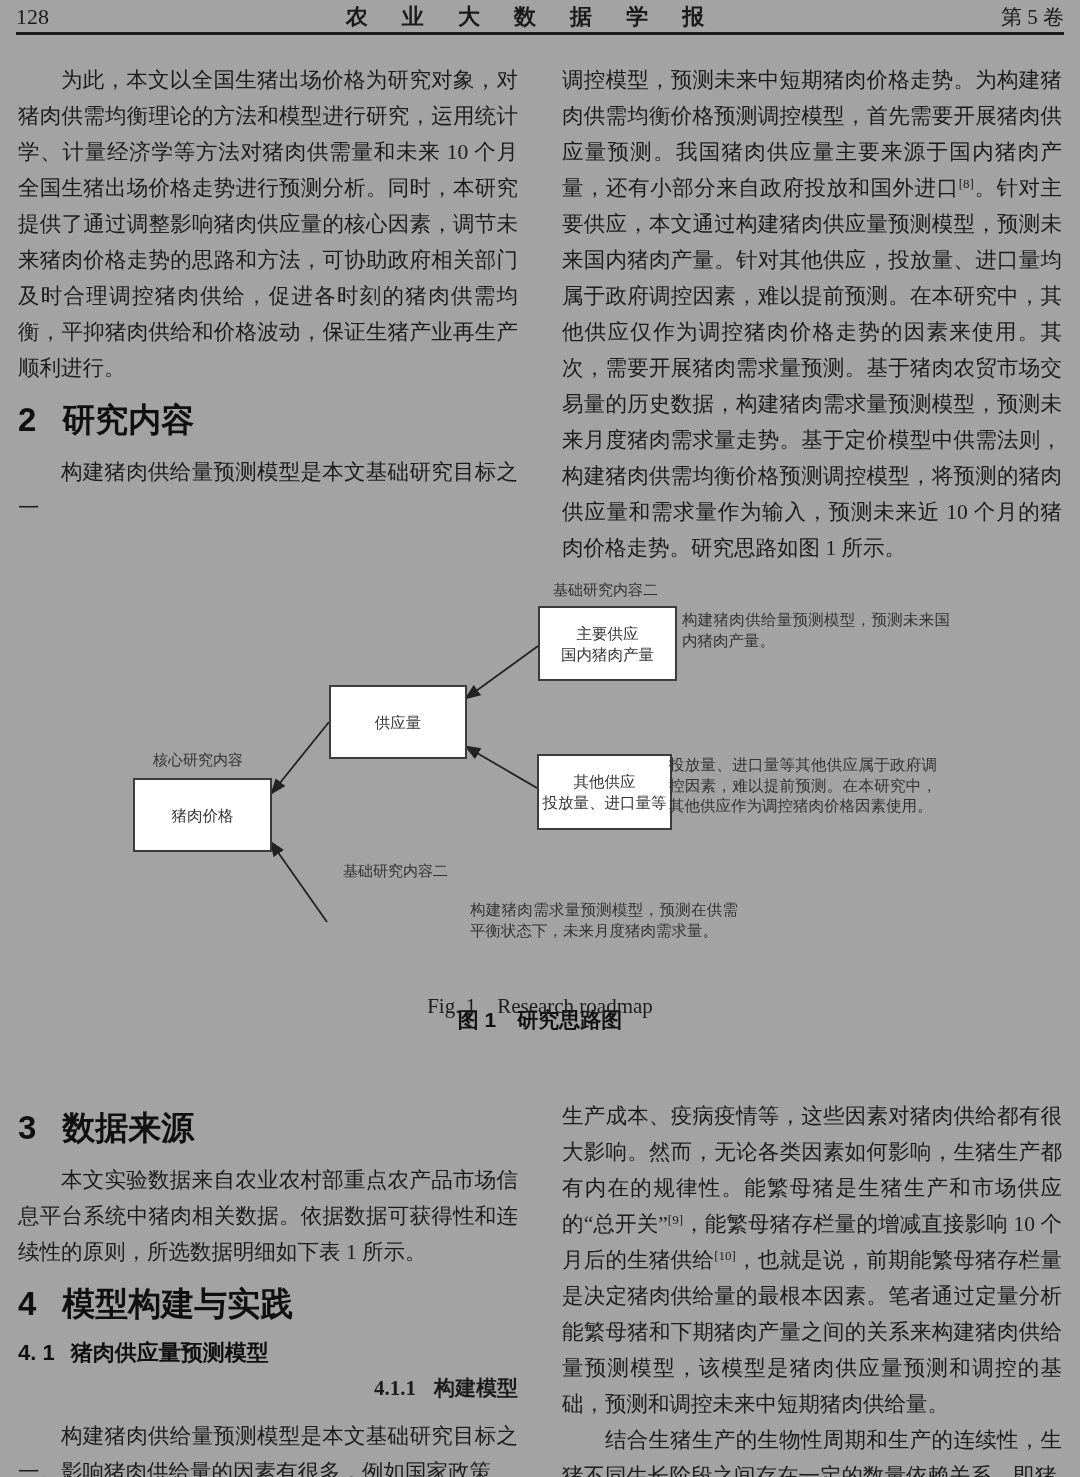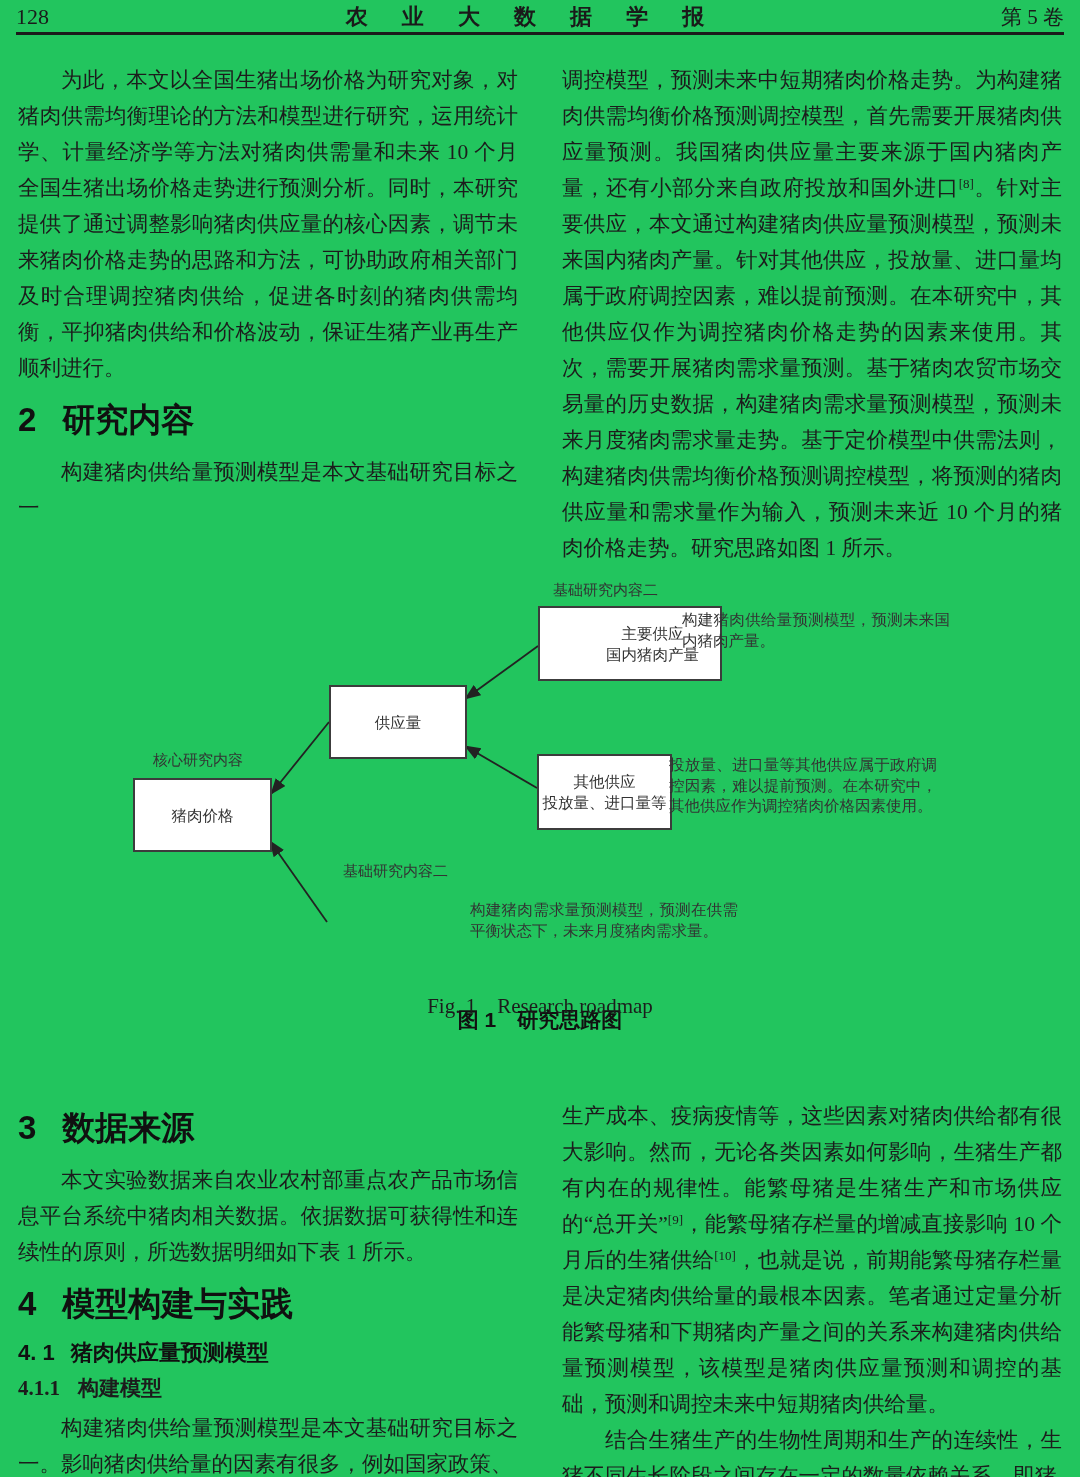--- a/index.html
+++ b/index.html
@@ -1,18 +1,18 @@
 <!DOCTYPE html>
 <html><head>
 <meta charset="utf-8">
 <style>
   html,body{margin:0;padding:0;background:#e8e8e8;}
   .page{
     position:relative;width:1080px;height:1477px;margin:0 auto;
-    background:#22c55e;overflow:hidden;
+    background:#a3a3a3;overflow:hidden;
     font-family:"Liberation Serif",serif;color:#1c1c1c;
   }
   
   .header{position:absolute;left:16px;right:16px;top:3px;height:27px;
     display:flex;justify-content:space-between;align-items:center;}
   .page-num{font-size:22px;color:#1a1a1a;}
   .journal-title{font-family:"Liberation Sans",sans-serif;font-weight:bold;
     font-size:22px;letter-spacing:14px;color:#1a1a1a;text-indent:14px;}
   .volume{font-size:21px;color:#1a1a1a;}
   .header-rule{position:absolute;left:16px;right:16px;top:32px;height:3px;background:#1b1b1b;}
@@ -27,21 +27,21 @@
   .indent{text-indent:2em;}
   .rich sup{font-size:13px;line-height:0;position:relative;top:-0.55em;vertical-align:baseline;}
 
   .sec-heading{font-family:"Liberation Sans",sans-serif;font-weight:bold;
     font-size:33px;line-height:40px;color:#101010;margin:14px 0 14px;}
   .sec-heading.first{margin-top:10px;}
   .sec-num{margin-right:26px;}
   .sub-heading{font-family:"Liberation Sans",sans-serif;font-weight:bold;
     font-size:22px;line-height:30px;color:#101010;margin:8px 0 6px;}
   .sub-num{margin-right:16px;}
-  .subsub-heading{font-size:21px;line-height:28px;color:#1c1c1c;margin:6px 0 8px;}
+  .subsub-heading{font-size:21px;line-height:28px;color:#1c1c1c;margin:6px 0 16px;text-align:right;}
   .subsub-num{margin-right:18px;}
 
   
   .figure{position:absolute;left:0;top:565px;width:1080px;height:440px;}
   .fig-arrows{position:absolute;left:0;top:0;width:1080px;height:440px;}
   .fig-box{position:absolute;border:2px solid #3c3c3c;background:#fff;
     display:flex;flex-direction:column;align-items:center;justify-content:center;
     font-size:15.5px;line-height:21px;color:#333;white-space:nowrap;text-align:center;}
   .fig-label{position:absolute;font-size:15px;color:#333;white-space:nowrap;}
   .fig-ann{position:absolute;font-size:15.5px;line-height:20.5px;color:#333;width:268px;text-align:justify;}
@@ -79,21 +79,21 @@
           <path d="M0,0 L9,3.5 L0,7 Z" fill="#222"></path>
         </marker>
       </defs>
       <line x1="538" y1="81" x2="465" y2="134" stroke="#222" stroke-width="1.8" marker-end="url(#ah)"></line>
       <line x1="537" y1="223" x2="465" y2="181" stroke="#222" stroke-width="1.8" marker-end="url(#ah)"></line>
       <line x1="329" y1="157" x2="271" y2="229" stroke="#222" stroke-width="1.8" marker-end="url(#ah)"></line>
       <line x1="327" y1="357" x2="270" y2="276" stroke="#222" stroke-width="1.8" marker-end="url(#ah)"></line>
     </svg>
 
     <div class="fig-label" style="left:553px;top:16px;">基础研究内容二</div>
-    <div class="fig-box" style="left:538px;top:41px;width:135px;height:71px;padding-left:45px;">
+    <div class="fig-box" style="left:538px;top:41px;width:135px;height:71px;">
       <span>主要供应</span>
       <span>国内猪肉产量</span>
     </div>
     <div class="fig-ann" style="left:682px;top:45px;">构建猪肉供给量预测模型，预测未来国内猪肉产量。</div>
 
     <div class="fig-box" style="left:329px;top:120px;width:134px;height:70px;">
       <span>供应量</span>
     </div>
 
     <div class="fig-label" style="left:153px;top:186px;">核心研究内容</div>

